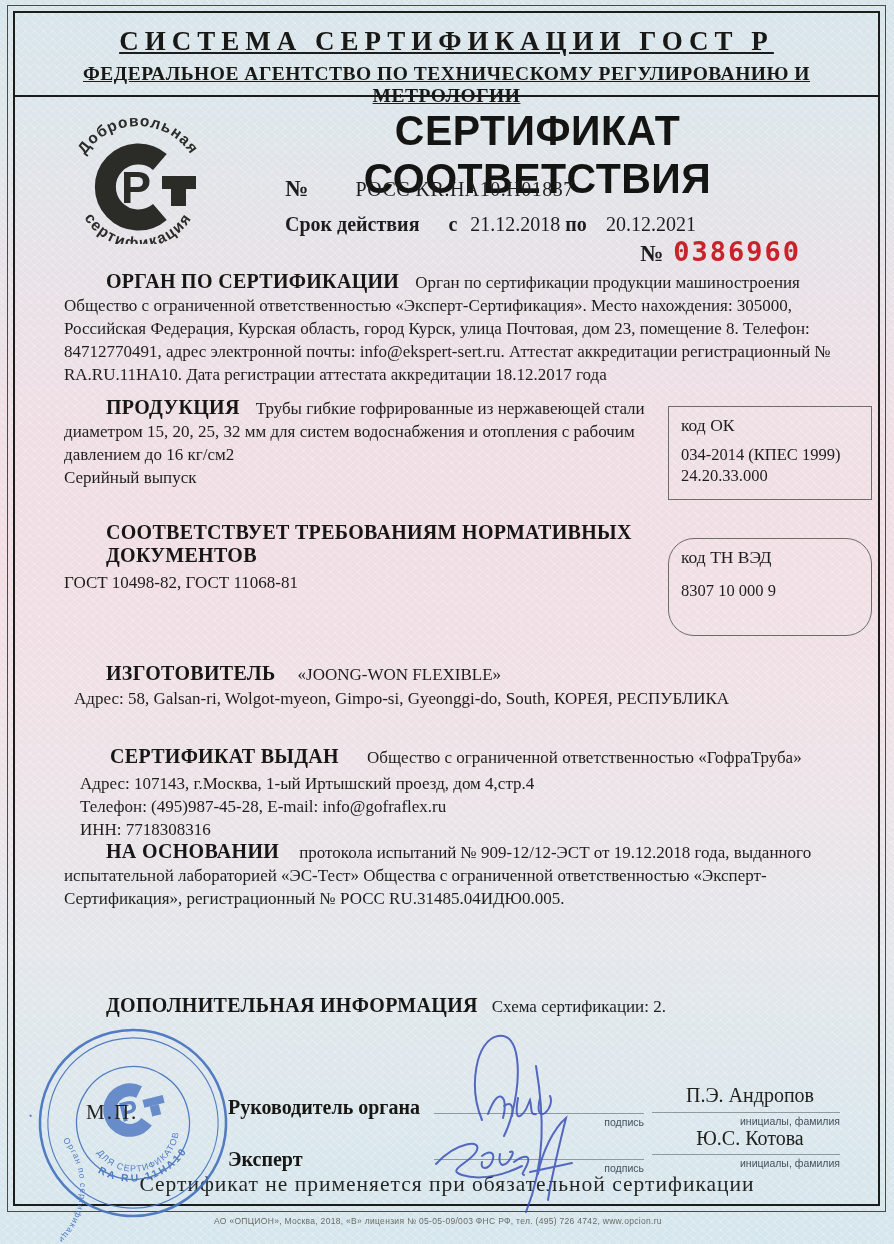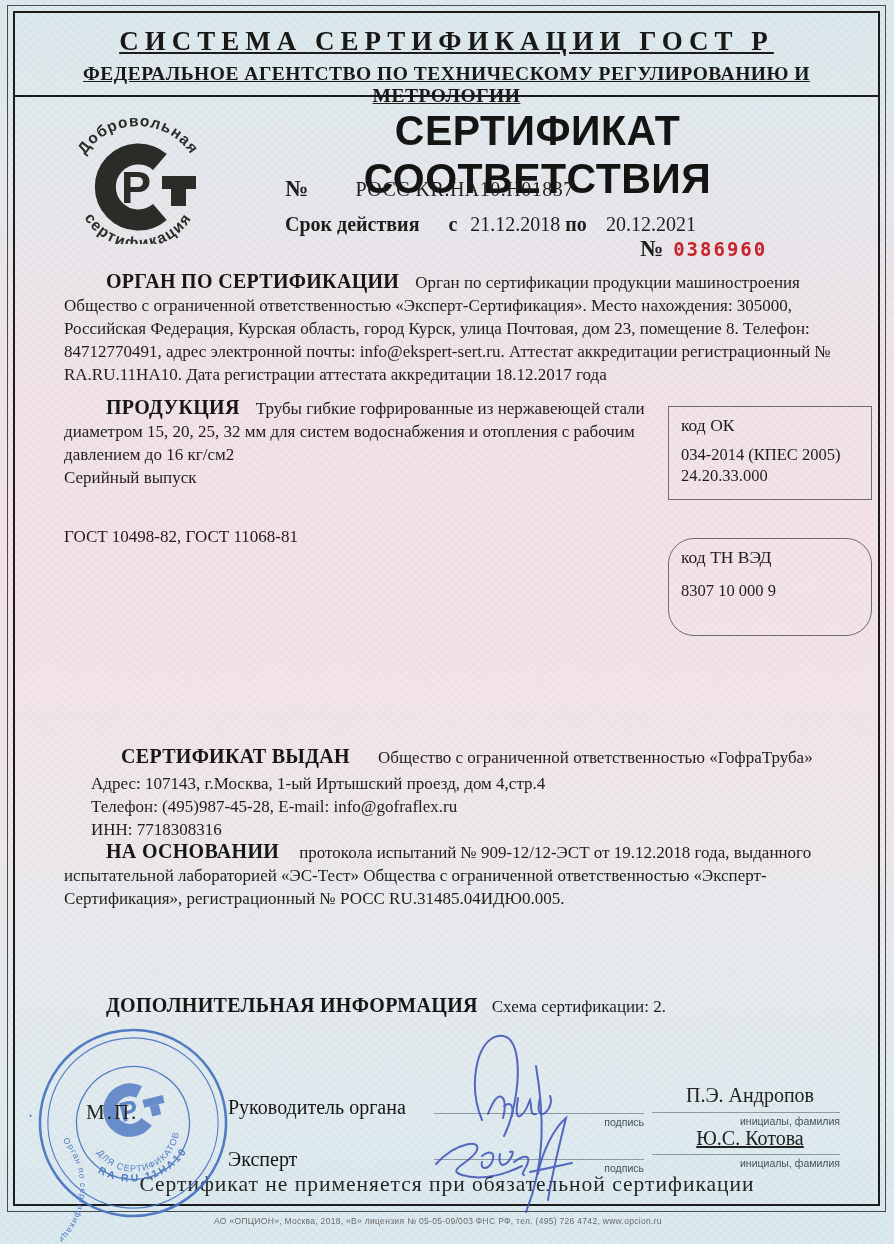--- a/index.html
+++ b/index.html
@@ -19,30 +19,30 @@
   .h-title2{margin-top:6px;font-size:19.5px;font-weight:bold;letter-spacing:.5px;color:#181816;}
   .cert-title{position:absolute;left:225px;top:108px;width:625px;text-align:center;
     font-family:"Liberation Sans",sans-serif;font-weight:bold;font-size:41px;letter-spacing:.5px;
     color:#141412;transform:scaleY(1.04);}
   .num-row{position:absolute;left:285px;top:176px;font-size:21px;}
   .num-sym{font-weight:bold;font-size:23px;}
   .num-val{margin-left:42px;font-size:20px;letter-spacing:.5px;}
   .valid-row{position:absolute;left:285px;top:213px;font-size:20px;}
   .b{font-weight:bold;}
   .red-num{position:absolute;left:640px;top:236px;font-size:23px;}
-  .red-num .digits{font-family:"DejaVu Sans Mono",monospace;font-weight:bold;font-size:19px;
+  .red-num .digits{font-family:"DejaVu Sans Mono",monospace;font-weight:bold;font-size:27px;
     color:#c8222a;letter-spacing:2px;margin-left:10px;}
   .sect-label{font-weight:bold;font-size:20px;letter-spacing:.3px;color:#161614;margin-left:42px;}
   .body-t{font-size:17px;color:#1d1d1b;}
   .para{line-height:23px;}
   .para .sect-label{padding-right:16px;}
   .code-box{position:absolute;left:668px;width:190px;border:1px solid #6d6d68;padding:8px 0 8px 12px;background:rgba(255,255,255,.06);}
   .code-box .cap{font-size:17.5px;margin-bottom:8px;}
   .code-box .val{font-size:16.5px;line-height:21px;}
-  .sig-label{font-weight:normal;font-size:20px;color:#161614;}
+  .sig-label{font-weight:bold;font-size:20px;color:#161614;}
   .sig-line{position:absolute;border-top:1.4px solid #8e9aa2;height:0;}
   .sig-caption{position:absolute;font-family:Liberation Sans, sans-serif;font-size:10.5px;color:#44525e;text-align:right;}
   .sig-name{position:absolute;font-size:20px;color:#20201e;text-align:center;}
   .mp{position:absolute;left:86px;top:1100px;font-size:21px;letter-spacing:2px;color:#222;z-index:6;}
   .notice{position:absolute;left:0;top:1172px;width:894px;text-align:center;font-size:21.5px;letter-spacing:1px;color:#242422;}
   .footer-print{position:absolute;left:0;top:1216px;width:876px;text-align:center;
     font-family:"Liberation Sans",sans-serif;font-size:8.5px;color:#6b6b66;letter-spacing:.3px;}
   .logo-black{position:absolute;left:58px;top:102px;color:#2b2b27;}
   .stamp{position:absolute;left:34px;top:1024px;transform:rotate(-14deg);opacity:.92;z-index:4;}
   .sigs{position:absolute;left:418px;top:1022px;z-index:5;}
@@ -101,35 +101,40 @@
     <span class="sect-label">ОРГАН ПО СЕРТИФИКАЦИИ</span><span class="body-t">Орган по сертификации продукции машиностроения Общество с ограниченной ответственностью «Эксперт-Сертификация». Место нахождения: 305000, Российская Федерация, Курская область, город Курск, улица Почтовая, дом 23, помещение 8. Телефон: 84712770491, адрес электронной почты: info@ekspert-sert.ru. Аттестат аккредитации регистрационный № RA.RU.11HA10. Дата регистрации аттестата аккредитации 18.12.2017 года</span>
   </div>
 
   <div class="abs para" style="left:64px;top:396px;width:598px;">
     <span class="sect-label">ПРОДУКЦИЯ</span><span class="body-t">Трубы гибкие гофрированные из нержавеющей стали диаметром 15, 20, 25, 32 мм для систем водоснабжения и отопления с рабочим давлением до 16 кг/см2</span>
     <div class="body-t">Серийный выпуск</div>
   </div>
 
   <div class="code-box" style="top:406px;height:76px;">
     <div class="cap">код ОК</div>
-    <div class="val">034-2014 (КПЕС 2005)</div>
+    <div class="val">034-2014 (КПЕС 1999)</div>
     <div class="val">24.20.33.000</div>
   </div>
 
   <div class="abs" style="left:64px;top:521px;width:600px;">
+    <div class="sect-label">СООТВЕТСТВУЕТ ТРЕБОВАНИЯМ НОРМАТИВНЫХ ДОКУМЕНТОВ</div>
     <div class="body-t" style="margin-top:6px;">ГОСТ 10498-82, ГОСТ 11068-81</div>
   </div>
 
   <div class="code-box" style="top:538px;height:80px;border-radius:26px;">
     <div class="cap">код ТН ВЭД</div>
     <div class="val" style="margin-top:12px;">8307 10 000 9</div>
   </div>
 
-
-  <div class="abs" style="left:79px;top:745px;width:794px;">
+  <div class="abs" style="left:64px;top:662px;width:794px;">
+    <span class="sect-label" style="padding-right:22px;">ИЗГОТОВИТЕЛЬ</span><span class="body-t">«JOONG-WON FLEXIBLE»</span>
+    <div class="body-t" style="margin-top:4px;padding-left:10px;">Адрес: 58, Galsan-ri, Wolgot-myeon, Gimpo-si, Gyeonggi-do, South, КОРЕЯ, РЕСПУБЛИКА</div>
+  </div>
+
+  <div class="abs" style="left:68px;top:745px;width:794px;">
     <span class="sect-label" style="padding-right:28px;">СЕРТИФИКАТ ВЫДАН</span><span class="body-t">Общество с ограниченной ответственностью «ГофраТруба»</span>
     <div class="body-t" style="margin-top:4px;padding-left:12px;line-height:23px;">Адрес: 107143, г.Москва, 1-ый Иртышский проезд, дом 4,стр.4</div>
     <div class="body-t" style="padding-left:12px;line-height:23px;">Телефон: (495)987-45-28, E-mail: info@gofraflex.ru</div>
     <div class="body-t" style="padding-left:12px;line-height:23px;">ИНН: 7718308316</div>
   </div>
 
   <div class="abs para" style="left:64px;top:840px;width:760px;">
     <span class="sect-label" style="padding-right:20px;">НА ОСНОВАНИИ</span><span class="body-t">протокола испытаний № 909-12/12-ЭСТ от 19.12.2018 года, выданного испытательной лабораторией «ЭС-Тест» Общества с ограниченной ответственностью «Эксперт-Сертификация», регистрационный № РОСС RU.31485.04ИДЮ0.005.</span>
   </div>
 
@@ -170,21 +175,21 @@
 
   <div class="sig-line" style="left:434px;top:1113px;width:210px;"></div>
   <div class="sig-caption" style="left:434px;top:1116px;width:210px;">подпись</div>
   <div class="sig-line" style="left:434px;top:1159px;width:210px;"></div>
   <div class="sig-caption" style="left:434px;top:1162px;width:210px;">подпись</div>
 
   <div class="sig-name" style="left:660px;top:1084px;width:180px;">П.Э. Андропов</div>
   <div class="sig-line" style="left:652px;top:1112px;width:188px;"></div>
   <div class="sig-caption" style="left:652px;top:1115px;width:188px;">инициалы, фамилия</div>
 
-  <div class="sig-name" style="left:660px;top:1127px;width:180px;text-decoration:underline;">Ю.С. Котова</div>
+  <div class="sig-name" style="left:660px;top:1127px;width:180px;">Ю.С. Котова</div>
   <div class="sig-line" style="left:652px;top:1154px;width:188px;"></div>
   <div class="sig-caption" style="left:652px;top:1157px;width:188px;">инициалы, фамилия</div>
 
   <svg class="sigs" width="250" height="200" viewBox="0 0 250 200" style="color:#3c51b8;">
     <g fill="none" stroke="currentColor" stroke-width="2" stroke-linecap="round" opacity=".85">
       <path d="M64,98 C50,64 58,18 80,14 C102,10 104,52 94,92 C91,104 88,110 86,114"></path>
       <path d="M70,92 C76,76 82,70 86,78 C88,86 86,92 85,96 M86,84 C92,80 96,82 94,94 M100,76 C98,88 98,96 102,94 C108,91 110,82 112,78 C114,86 112,94 118,92 M122,76 C119,88 121,95 127,91 C133,86 134,78 132,74"></path>
       <path d="M118,44 C126,92 128,140 108,190"></path>
       <path d="M18,142 C38,120 66,116 58,130 C50,142 28,148 44,153 C66,160 92,150 104,144"></path>
       <path d="M64,134 C72,128 78,130 74,140 C70,148 62,148 64,140 M82,132 C80,142 84,146 90,140 C96,132 96,128 92,130 M96,140 C104,134 112,132 110,140 C108,148 102,152 106,153"></path>

